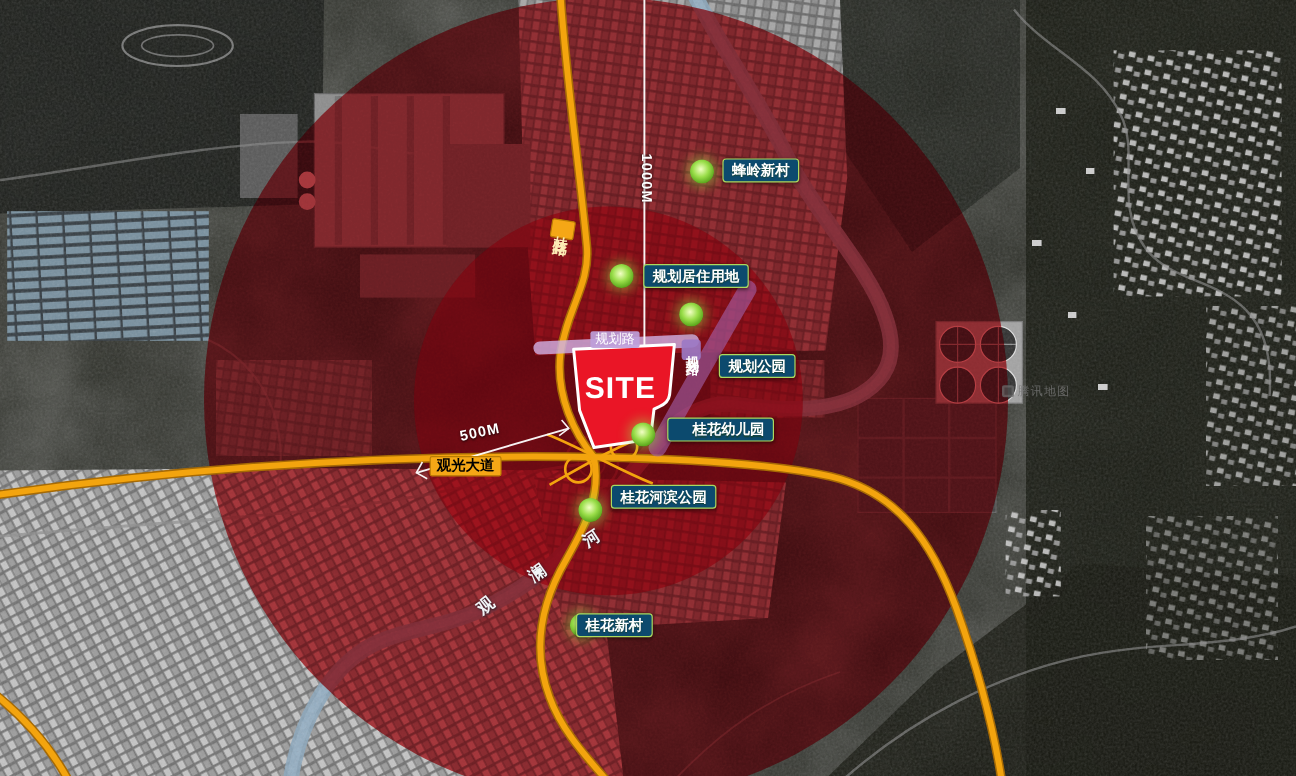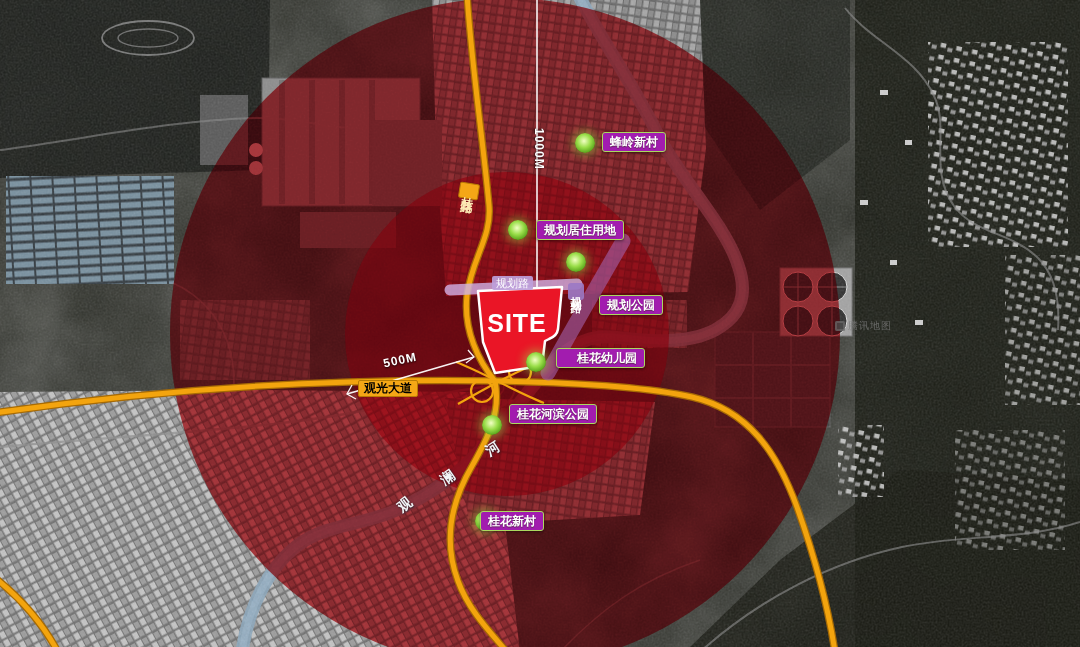--- a/index.html
+++ b/index.html
@@ -7,21 +7,21 @@
          font-family:"Liberation Sans",sans-serif;background:#20221e;}
   svg.layer{position:absolute;left:0;top:0;width:1080px;height:647px;}
   .circle{position:absolute;border-radius:50%;pointer-events:none;}
   .mult{mix-blend-mode:multiply;}
   .c1000{left:170px;top:-2px;width:670px;height:670px;}
   .c1000.mult{background:#dc5a5a;}
   .c1000.norm{background:rgba(150,0,25,.20);}
   .c500{left:345px;top:172px;width:324px;height:324px;}
   .c500.mult{background:#d96a72;}
   .c500.norm{background:rgba(210,12,38,.26);}
-  .poi{position:absolute;background:#a21caf;border:1px solid #abd95f;border-radius:3px;
+  .poi{position:absolute;background:#0c4a6e;border:1px solid #abd95f;border-radius:3px;
        color:#fff;font-size:12px;font-weight:bold;line-height:18px;padding:0 7px;
        white-space:nowrap;text-shadow:0 1px 1px rgba(30,60,0,.55);
        box-shadow:0 1px 3px rgba(0,0,0,.45);}
   .dot{position:absolute;width:20px;height:20px;border-radius:50%;
        background:radial-gradient(circle at 45% 40%,#f2ffc4 0%,#9ade4a 40%,#5ca81d 72%,rgba(92,168,29,0) 100%);
        box-shadow:0 0 9px 3px rgba(150,225,70,.45);}
   .roadlabel{position:absolute;background:#f5a716;border:1px solid #b97c04;border-radius:2px;
        color:#000000;font-size:12px;font-weight:bold;line-height:15px;padding:0 5px;white-space:nowrap;}
   .roadlabel.vert{writing-mode:vertical-rl;color:#fdeab5;letter-spacing:2px;
        padding:4px 1px;line-height:16px;transform:rotate(9deg);}

